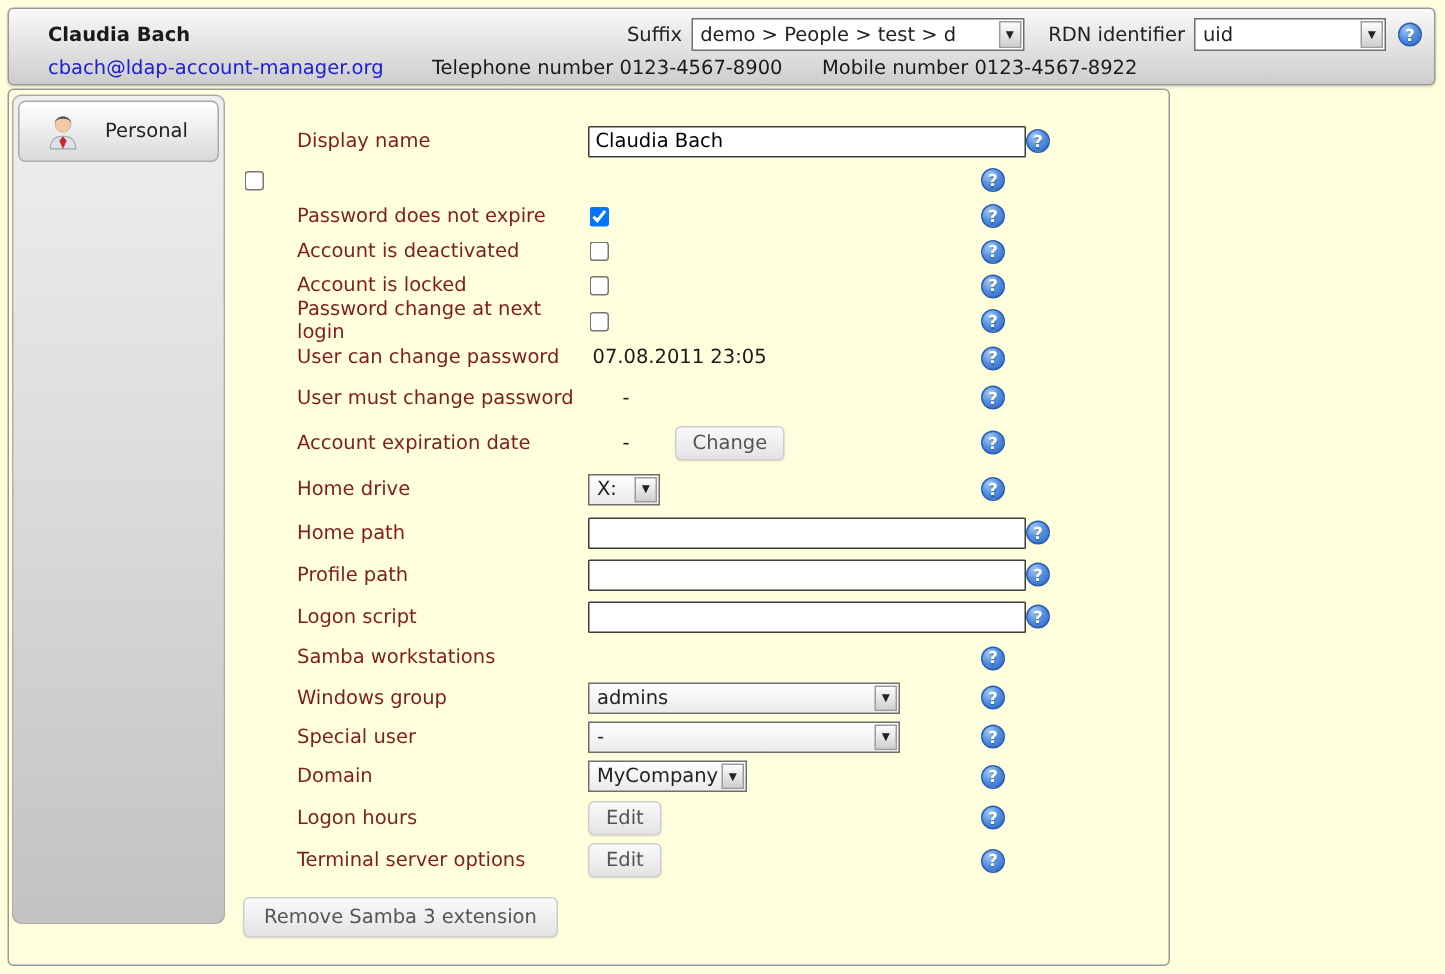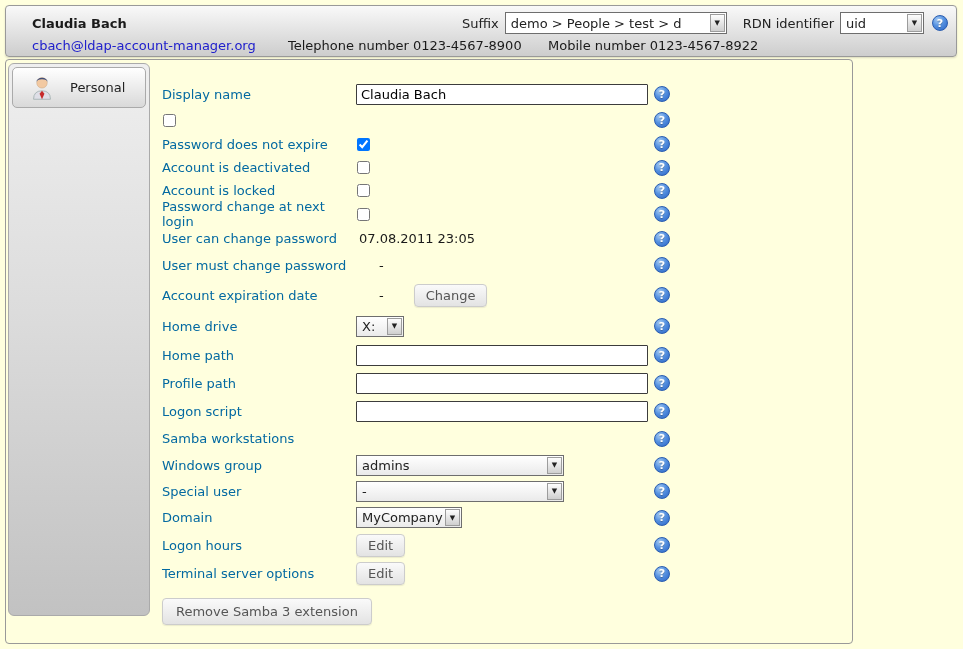--- a/index.html
+++ b/index.html
@@ -34,39 +34,39 @@
     padding-left:5px; color:#222; position:relative;
   }
   .sel .sel-txt { white-space:nowrap; overflow:hidden; }
   .sel .sel-btn {
     margin-left:auto; width:15px; height:calc(100% - 2px); margin-right:1px;
     border:1px solid #9c9c9c; background:linear-gradient(#fdfdfd,#cfcfcf);
     display:flex; align-items:center; justify-content:center;
     font-size:7px; color:#222; flex-shrink:0;
   }
   .sel-suffix { width:222px; background:#fff;gap:29px; }
-  .sel-rdn { width:84px; background:#fff; }
+  .sel-rdn { width:128px; background:#fff; }
   .sel-drive { width:48px; height:21px; }
   .sel-group { width:208px; height:21px; }
   .sel-domain { width:106px; height:21px; }
 
   
   .help {
     width:16px; height:16px; border-radius:50%; flex-shrink:0;
     background:radial-gradient(circle at 35% 28%, #a8cdf4 0%, #5591e0 45%, #2a63c4 100%);
     border:1px solid #2a5db0;
     color:#fff; font-size:11px; font-weight:bold;
     display:flex; align-items:center; justify-content:center;
     cursor:pointer; text-shadow:0 1px 1px rgba(0,0,0,.3);
   }
   .header .help { margin-left:8px; }
 
   
   .content {
-    position:absolute; left:5px; top:59px; width:848px; height:585px;
+    position:absolute; left:5px; top:59px; width:775px; height:585px;
     border:1px solid #999; border-radius:4px; background:#FFFFDE;
   }
 
   
   .sidebar {
     position:absolute; left:2px; top:3px; width:142px; height:553px;
     border:1px solid #aaa; border-radius:6px;
     background:linear-gradient(#efefef 0%, #dcdcdc 45%, #c2c2c2 100%);
   }
   .tab {
@@ -75,21 +75,21 @@
     display:flex; align-items:center; padding-left:13px; gap:12px;
     cursor:pointer;
   }
   .tab.selected { background:#FFFFDE; border-color:#bdbdbd; height:43px; }
   .tab-icon { width:32px; height:32px; display:flex; align-items:center; justify-content:center; }
   .tab-label { color:#222; }
 
   
   .form { position:absolute; left:156px; top:20px; width:508px; }
   .row { display:flex; align-items:center; }
-  .lbl { width:194px; flex-shrink:0; color:#0369a1; }
+  .lbl { width:194px; flex-shrink:0; color:#7f1d1d;margin-left:36px; }
   .ctl { flex:1; display:flex; align-items:center; }
   .row .help { margin-left:auto; }
 
   input[type=text] {
     width:292px; height:21px; border:1px solid #3c3c3c; background:#fff;
     font-family:inherit; font-size:13px; padding:1px 4px; border-radius:1px;
   }
   input[type=checkbox] { width:13px; height:13px; margin-left:1px; }
   .static-val { padding-left:3px; }
   .dash { padding-left:23px; }

